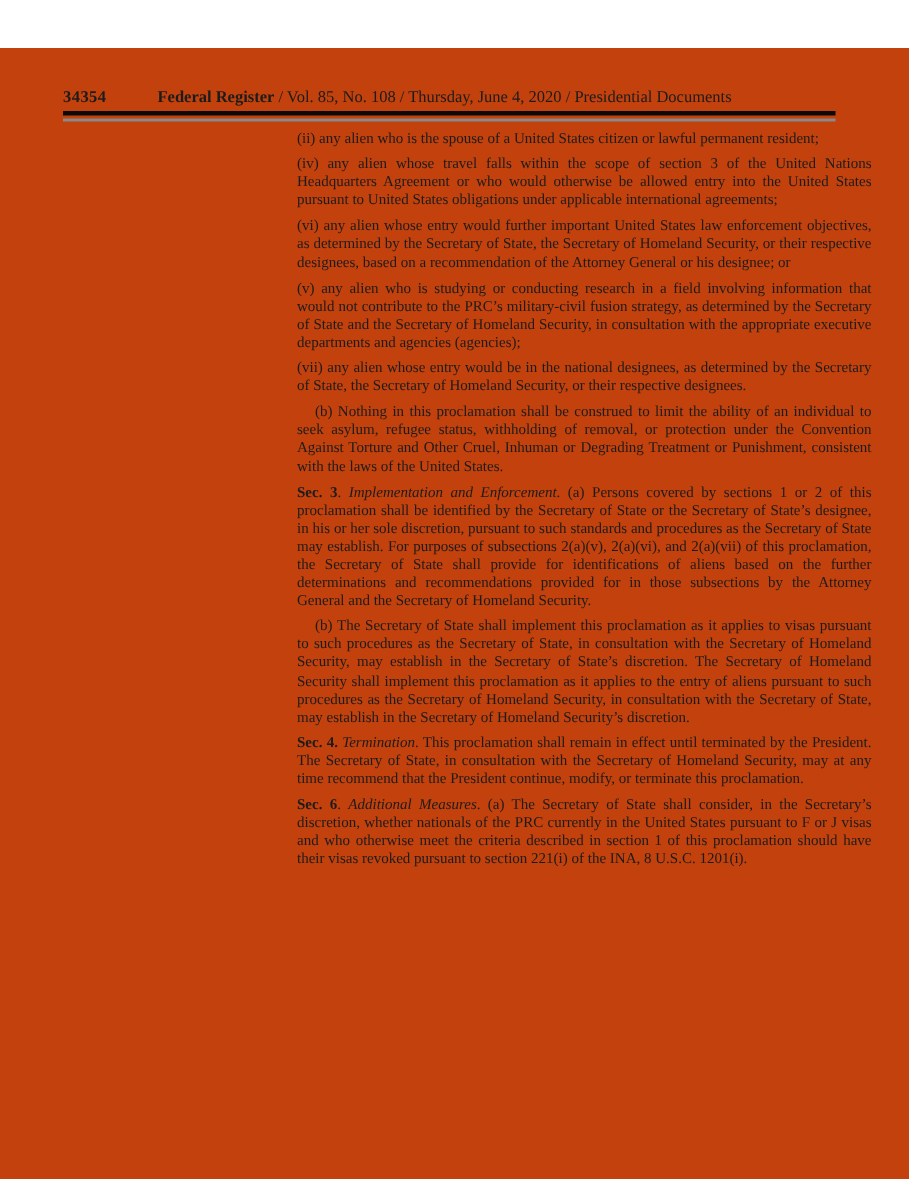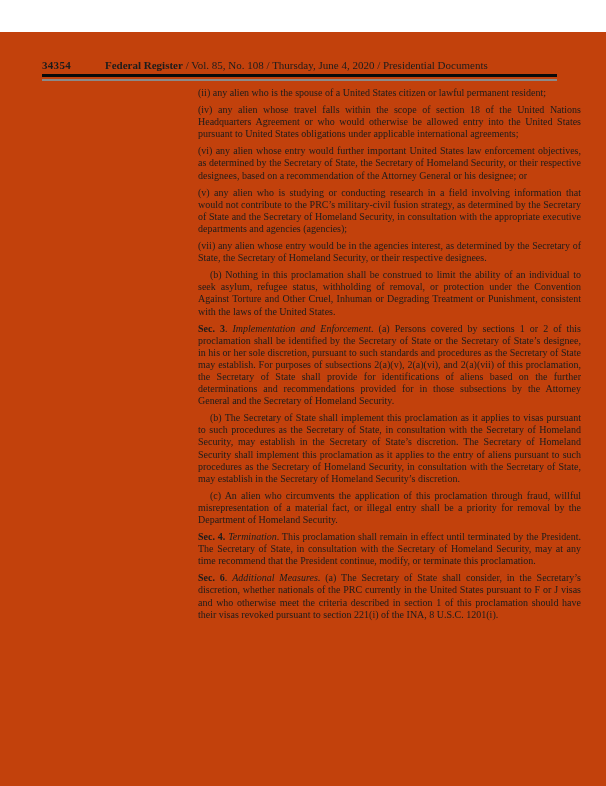--- a/index.html
+++ b/index.html
@@ -81,25 +81,24 @@
     <span class="page-num">34354</span><span class="hdr-bold">Federal Register</span><span class="hdr-rest"> / Vol. 85, No. 108 / Thursday, June 4, 2020 / Presidential Documents</span>
   </div>
 
   <div id="header-rule">
     <div class="rule-thick"></div>
     <div class="rule-thin"></div>
   </div>
 
   <div id="document-body">
       <p class="para"><span class="normal">(ii) any alien who is the spouse of a United States citizen or lawful permanent resident;</span></p>
-      <p class="para"><span class="normal">(iv) any alien whose travel falls within the scope of section 18 of the United Nations Headquarters Agreement or who would otherwise be allowed entry into the United States pursuant to United States obligations under applicable international agreements;</span></p>
+      <p class="para"><span class="normal">(iv) any alien whose travel falls within the scope of section 3 of the United Nations Headquarters Agreement or who would otherwise be allowed entry into the United States pursuant to United States obligations under applicable international agreements;</span></p>
       <p class="para"><span class="normal">(vi) any alien whose entry would further important United States law enforcement objectives, as determined by the Secretary of State, the Secretary of Homeland Security, or their respective designees, based on a recommendation of the Attorney General or his designee; or</span></p>
       <p class="para"><span class="normal">(v) any alien who is studying or conducting research in a field involving information that would not contribute to the PRC’s military-civil fusion strategy, as determined by the Secretary of State and the Secretary of Homeland Security, in consultation with the appropriate executive departments and agencies (agencies);</span></p>
-      <p class="para"><span class="normal">(vii) any alien whose entry would be in the agencies interest, as determined by the Secretary of State, the Secretary of Homeland Security, or their respective designees.</span></p>
+      <p class="para"><span class="normal">(vii) any alien whose entry would be in the national designees, as determined by the Secretary of State, the Secretary of Homeland Security, or their respective designees.</span></p>
       <p class="para indent"><span class="normal">(b) Nothing in this proclamation shall be construed to limit the ability of an individual to seek asylum, refugee status, withholding of removal, or protection under the Convention Against Torture and Other Cruel, Inhuman or Degrading Treatment or Punishment, consistent with the laws of the United States.</span></p>
       <p class="para"><span class="bold">Sec. 3</span><span class="normal">. </span><span class="italic">Implementation and Enforcement</span><span class="normal">. (a) Persons covered by sections 1 or 2 of this proclamation shall be identified by the Secretary of State or the Secretary of State’s designee, in his or her sole discretion, pursuant to such standards and procedures as the Secretary of State may establish. For purposes of subsections 2(a)(v), 2(a)(vi), and 2(a)(vii) of this proclamation, the Secretary of State shall provide for identifications of aliens based on the further determinations and recommendations provided for in those subsections by the Attorney General and the Secretary of Homeland Security.</span></p>
       <p class="para indent"><span class="normal">(b) The Secretary of State shall implement this proclamation as it applies to visas pursuant to such procedures as the Secretary of State, in consultation with the Secretary of Homeland Security, may establish in the Secretary of State’s discretion. The Secretary of Homeland Security shall implement this proclamation as it applies to the entry of aliens pursuant to such procedures as the Secretary of Homeland Security, in consultation with the Secretary of State, may establish in the Secretary of Homeland Security’s discretion.</span></p>
-      <p class="para indent"><span class="normal">(c) An alien who circumvents the application of this proclamation through fraud, willful misrepresentation of a material fact, or illegal entry shall be a priority for removal by the Department of Homeland Security.</span></p>
       <p class="para"><span class="bold">Sec. 4.</span><span class="normal"> </span><span class="italic">Termination</span><span class="normal">. This proclamation shall remain in effect until terminated by the President. The Secretary of State, in consultation with the Secretary of Homeland Security, may at any time recommend that the President continue, modify, or terminate this proclamation.</span></p>
       <p class="para"><span class="bold">Sec. 6</span><span class="normal">. </span><span class="italic">Additional Measures</span><span class="normal">. (a) The Secretary of State shall consider, in the Secretary’s discretion, whether nationals of the PRC currently in the United States pursuant to F or J visas and who otherwise meet the criteria described in section 1 of this proclamation should have their visas revoked pursuant to section 221(i) of the INA, 8 U.S.C. 1201(i).</span></p>
     </div>
 
 </div>
 
 </body></html>

